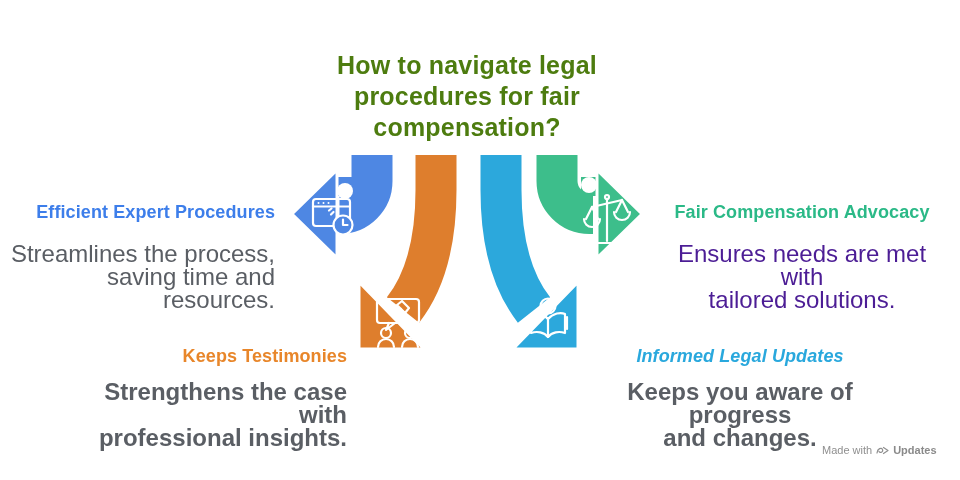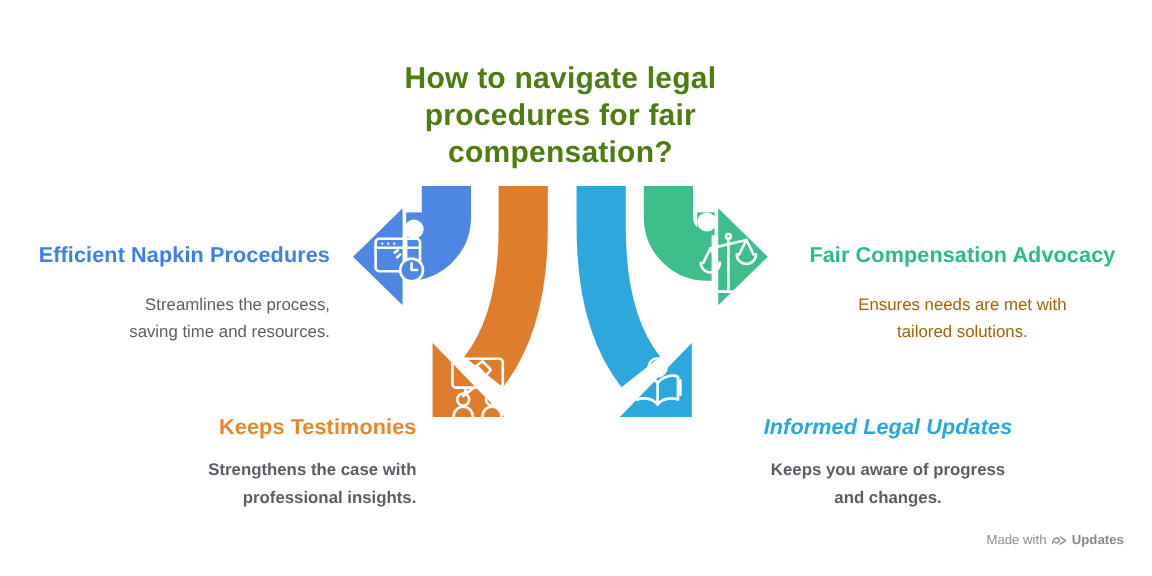--- a/index.html
+++ b/index.html
@@ -10,21 +10,21 @@
   .stage{position:absolute;left:0;top:0;width:960px;height:480px;}
   .title{
     position:absolute;left:267px;top:50px;width:400px;
     font-size:25px;line-height:31px;font-weight:700;text-align:center;
     white-space:pre-line;letter-spacing:0.2px;
   }
   .item-heading{
     position:absolute;font-size:18px;font-weight:700;white-space:pre-line;letter-spacing:0.1px;
   }
   .item-desc{
-    position:absolute;font-size:14px;line-height:23px;font-weight:400;white-space:pre-line;
+    position:absolute;font-size:24px;line-height:23px;font-weight:400;white-space:pre-line;
   }
   .align-r{text-align:right;}
   .align-l{text-align:center;}
   .h-eff{right:685px;top:202px;width:270px;}
   .d-eff{right:685px;top:242px;width:270px;}
   .h-fair{left:662px;top:202px;width:280px;}
   .d-fair{left:662px;top:242px;width:280px;}
   .h-exp{right:613px;top:346px;width:270px;}
   .d-exp{right:613px;top:380px;width:270px;}
   .h-inf{left:590px;top:346px;width:300px;}
@@ -103,26 +103,26 @@
       <g class="icon">
         <circle cx="548" cy="306" r="7.5"></circle>
         <path d="M 543,305 Q 548,301.5 553,305"></path>
         <path d="M 548,319 C 543,313 535,312 531,314 L 531,333 C 537,331 544,332 548,337 C 552,332 559,331 565,333 L 565,314 C 561,312 553,313 548,319 Z"></path>
         <line x1="548" y1="319" x2="548" y2="337"></line>
         <path d="M 529,317 L 529,329 M 567,317 L 567,329"></path>
       </g>
     </g>
   </svg>
 
-  <div class="item-heading align-r h-eff" style="color: rgb(61, 126, 234);">Efficient Napkin Procedures</div>
+  <div class="item-heading align-r h-eff" style="color: rgb(61, 126, 234);">Efficient Expert Procedures</div>
   <div class="item-desc align-r d-eff" style="color: rgb(90, 94, 100);">Streamlines the process,
 saving time and resources.</div>
 
   <div class="item-heading align-l h-fair" style="color: rgb(43, 185, 135);">Fair Compensation Advocacy</div>
-  <div class="item-desc align-l d-fair" style="color: #a16207;">Ensures needs are met with
+  <div class="item-desc align-l d-fair" style="color: #4c1d95;">Ensures needs are met with
 tailored solutions.</div>
 
   <div class="item-heading align-r h-exp" style="color: rgb(232, 134, 42);">Keeps Testimonies</div>
   <div class="item-desc align-r d-exp" style="color: rgb(90, 94, 100); font-weight: bold;">Strengthens the case with
 professional insights.</div>
 
   <div class="item-heading align-l h-inf" style="color: rgb(41, 168, 221); font-style: italic;">Informed Legal Updates</div>
   <div class="item-desc align-l d-inf" style="color: rgb(90, 94, 100); font-weight: bold;">Keeps you aware of progress
 and changes.</div>
 

